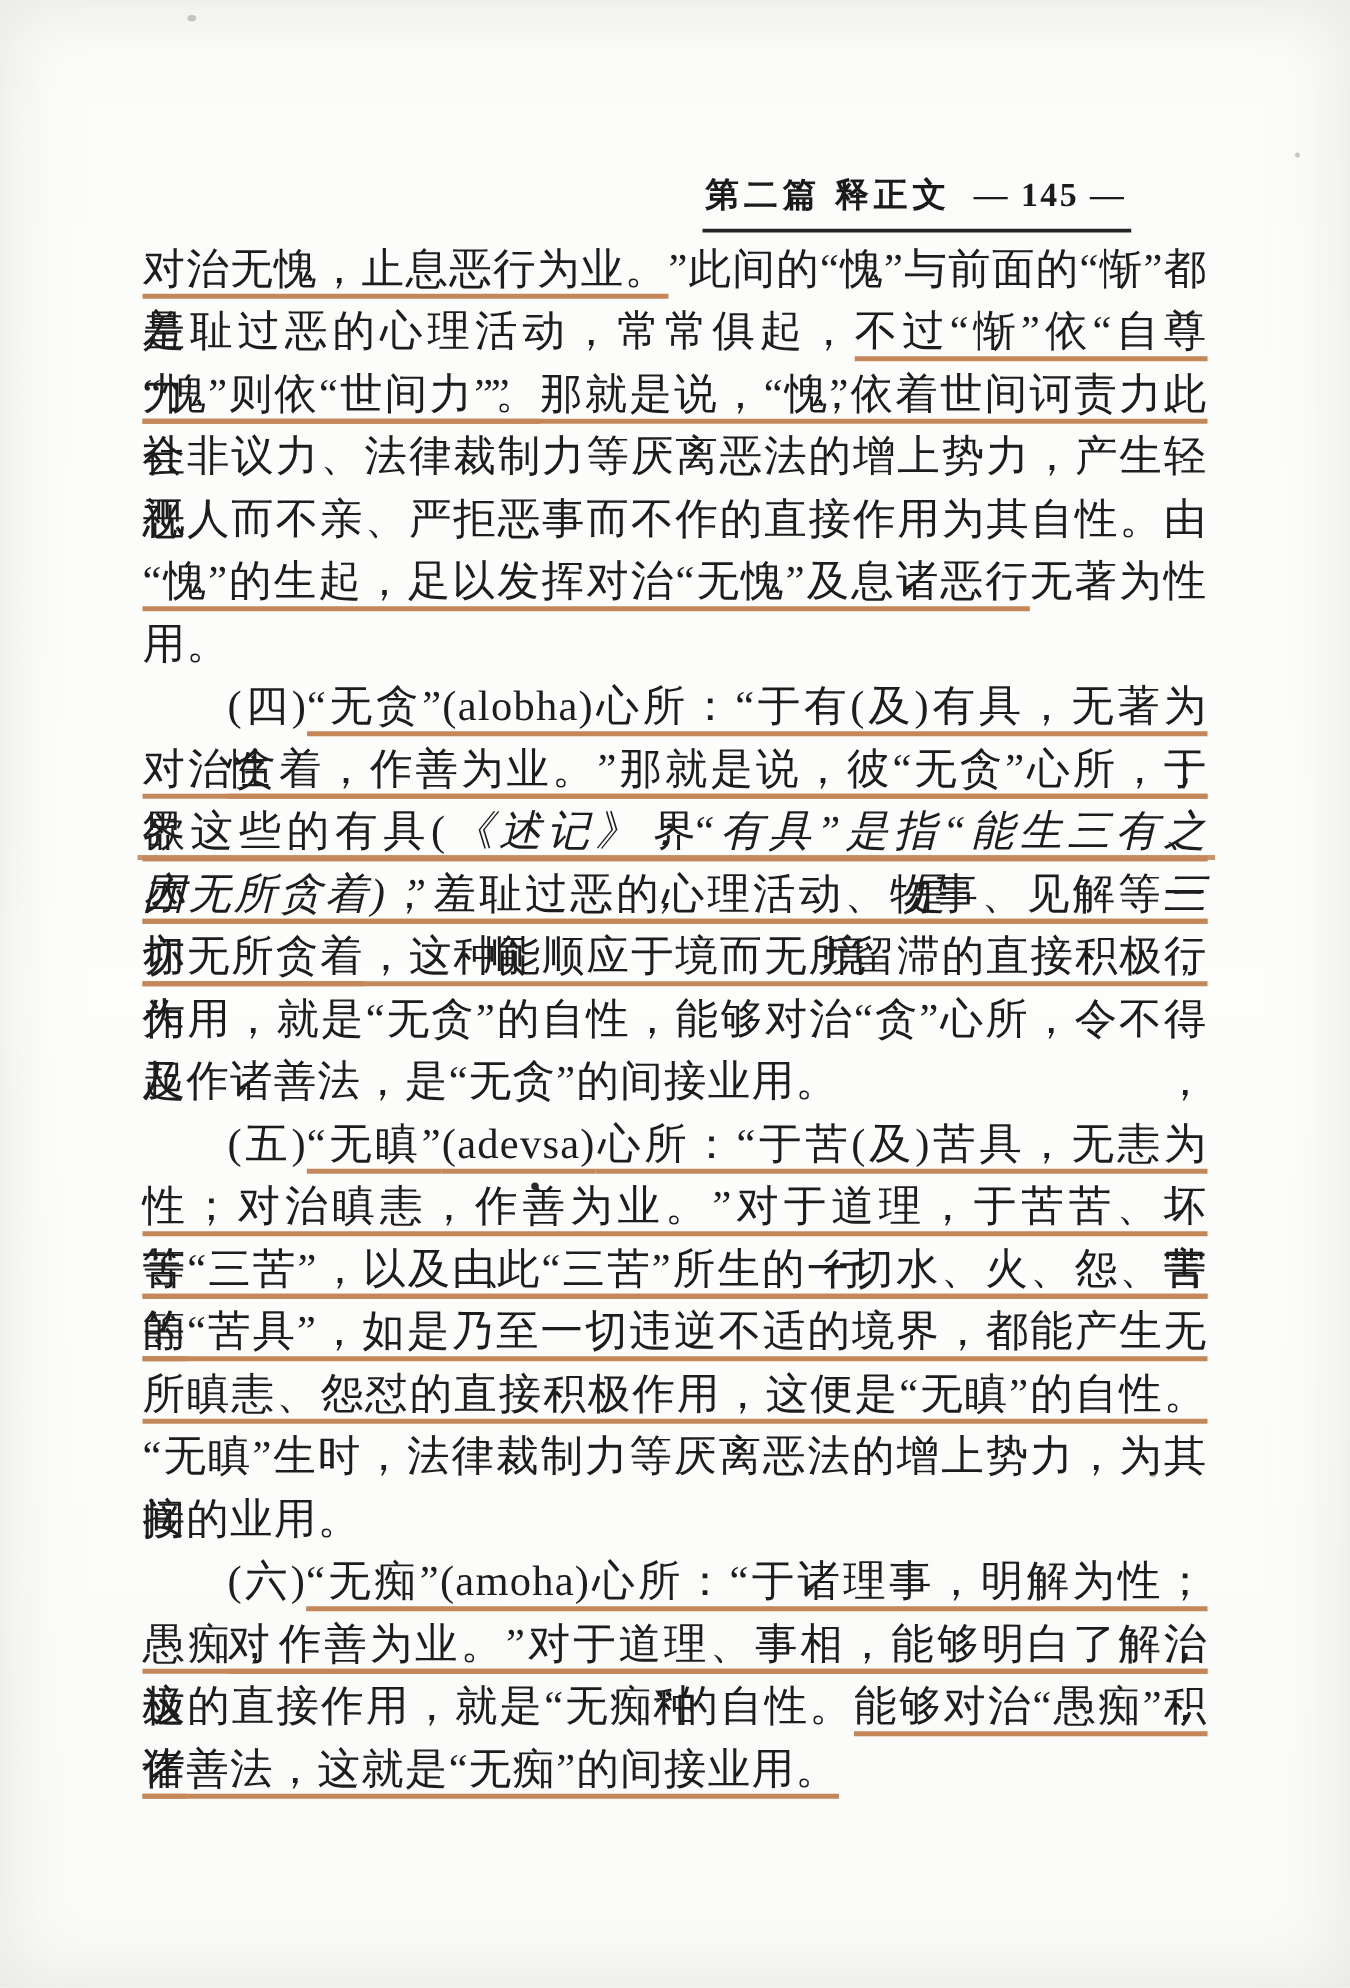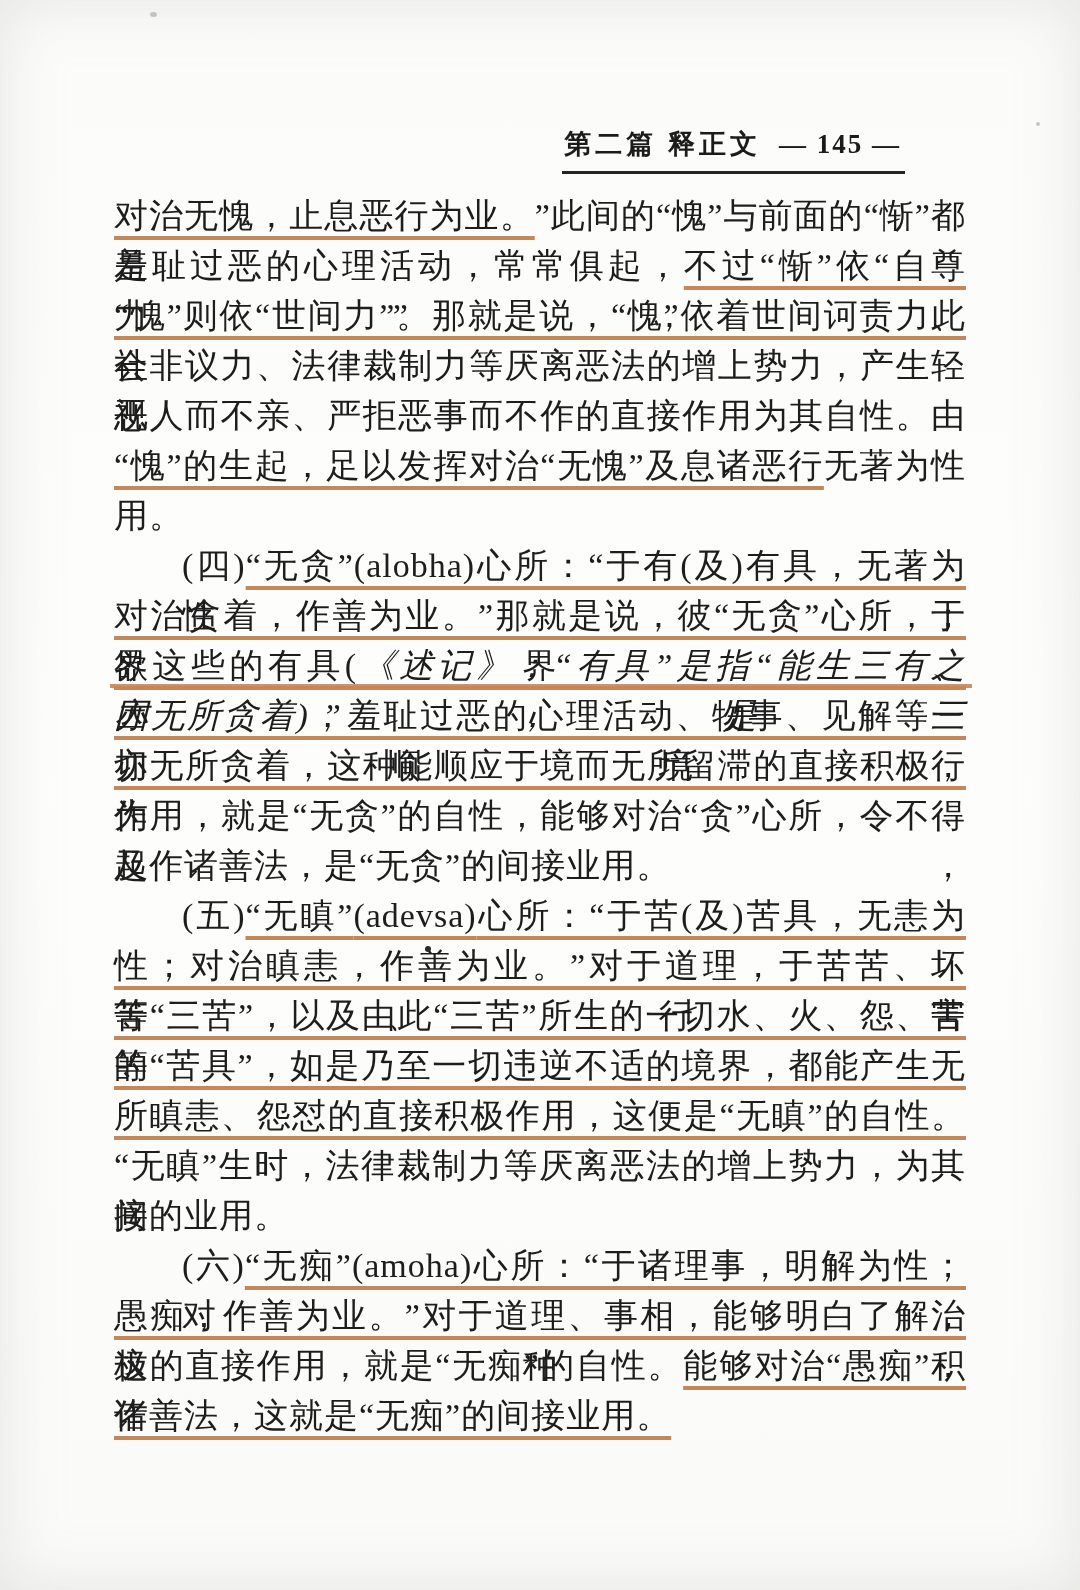--- a/index.html
+++ b/index.html
@@ -11,21 +11,21 @@
   }
   .page{
     position:absolute;inset:0;
     background:linear-gradient(180deg,#fbfbf9 0%,#fdfdfc 50%,#fafaf8 100%);
     box-shadow:inset 0 0 60px rgba(190,190,185,.35);
   }
   .scan-speck{position:absolute;background:#9a9a96;border-radius:50%;opacity:.55;}
 
   
   .header{
-    position:absolute;top:126px;right:175px;
+    position:absolute;top:138px;right:175px;
     color:#1b1b1b;
     border-bottom:3px solid #242424;
     padding:0 4px 9px 2px;
     white-space:nowrap;
   }
   .header .sect{font-size:27px;font-weight:bold;letter-spacing:4px;}
   .header .pnum{font-size:27px;font-weight:bold;letter-spacing:2px;margin-left:18px;}
 
   
   .text-block{

